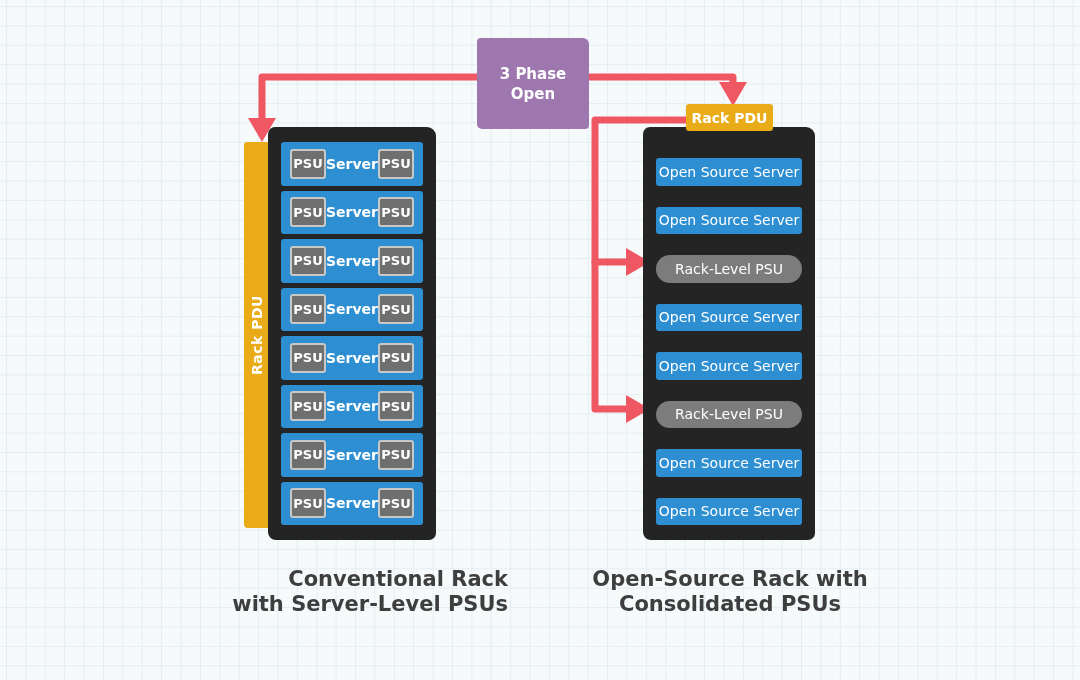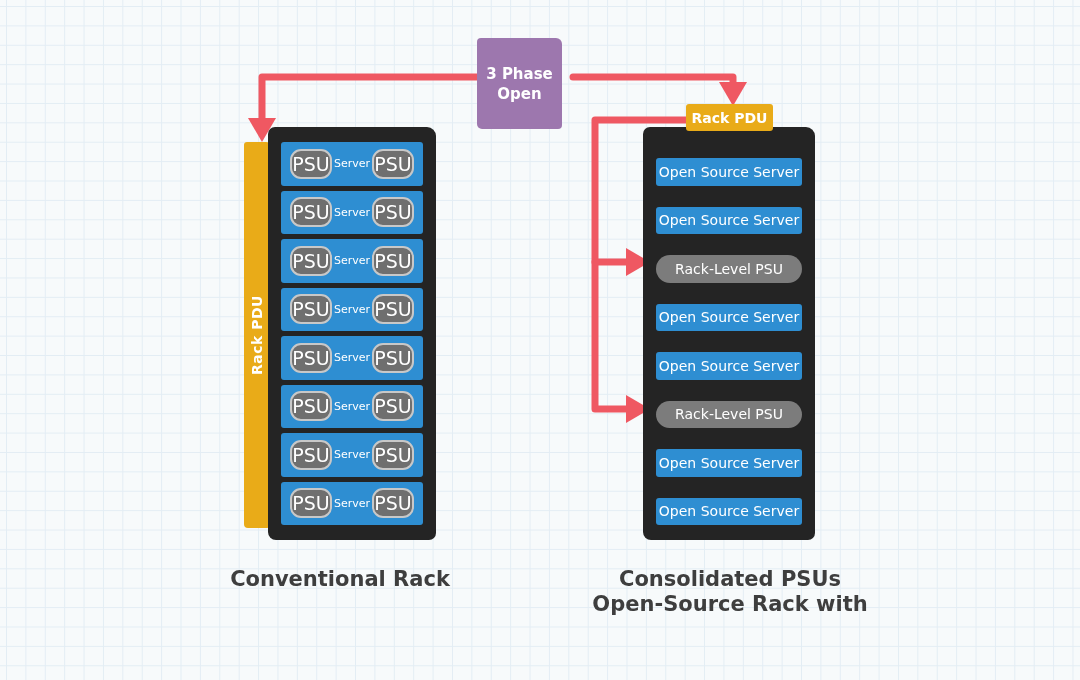--- a/index.html
+++ b/index.html
@@ -21,21 +21,21 @@
   svg.connectors {
     position: absolute;
     left: 0; top: 0;
     width: 1080px; height: 680px;
     z-index: 1;
   }
 
   .power-box {
     position: absolute;
     left: 477px; top: 38px;
-    width: 85px; height: 91px;
+    width: 112px; height: 91px;
     background: #9d77ae;
     border-radius: 4px 6px 4px 5px;
     display: flex;
     flex-direction: column;
     align-items: center;
     justify-content: center;
     color: #ffffff;
     font-size: 15px;
     font-weight: 600;
     line-height: 20px;
@@ -86,33 +86,33 @@
     border-radius: 3px;
     display: flex;
     align-items: center;
     justify-content: space-between;
     padding: 0 9px;
   }
   .psu-box {
     width: 38px; height: 26px;
     background: #6f6f6f;
     border: 2px solid #c8c8c8;
-    border-radius: 11px;
-    color: #ffffff;
-    font-size: 19px;
-    font-weight: 400;
+    border-radius: 3px;
+    color: #ffffff;
+    font-size: 13px;
+    font-weight: 700;
     display: flex;
     align-items: center;
     justify-content: center;
     box-sizing: content-box;
   }
   .server-label {
     color: #ffffff;
-    font-size: 11px;
-    font-weight: 400;
+    font-size: 14px;
+    font-weight: 700;
   }
 
   .rack-row {
     flex: 1;
     border-radius: 3px;
     display: flex;
     align-items: center;
     justify-content: center;
     color: #ffffff;
     font-size: 14px;
@@ -141,21 +141,21 @@
     position: absolute;
     top: 567px;
     width: 320px;
     text-align: center;
     color: #3e3e3e;
     font-size: 21px;
     font-weight: bold;
     line-height: 25px;
     z-index: 2;
   }
-  .caption.left  { left: 180px; }
+  .caption.left  { left: 188px; text-align: right; }
   .caption.right { left: 570px; }
 </style>
 </head>
 <body>
 
 <div class="canvas">
 
   <svg class="connectors" viewBox="0 0 1080 680" xmlns="http://www.w3.org/2000/svg">
 
     <path d="M 477 77 L 262 77 L 262 120" fill="none" stroke="#ef5862" stroke-width="7" stroke-linejoin="round" stroke-linecap="round"></path>
@@ -210,28 +210,29 @@
           <span class="psu-box">PSU</span>
         </div><div class="server-row">
           <span class="psu-box">PSU</span>
           <span class="server-label">Server</span>
           <span class="psu-box">PSU</span>
         </div></div>
   </div>
 
   <div class="caption left">
     <div>Conventional Rack</div>
+    <div>with Server-Level PSUs</div>
   </div>
 
   <div class="right-pdu-box">
     <span>Rack PDU</span>
   </div>
 
   <div class="rack right">
     <div style="display:contents"><div class="rack-row row-server">Open Source Server</div><div class="rack-row row-server">Open Source Server</div><div class="rack-row row-psu">Rack-Level PSU</div><div class="rack-row row-server">Open Source Server</div><div class="rack-row row-server">Open Source Server</div><div class="rack-row row-psu">Rack-Level PSU</div><div class="rack-row row-server">Open Source Server</div><div class="rack-row row-server">Open Source Server</div></div>
   </div>
 
   <div class="caption right">
+    <div>Open-Source Rack with</div>
     <div>Consolidated PSUs</div>
-    <div>Open-Source Rack with</div>
   </div>
 
 </div>
 
 </body></html>

